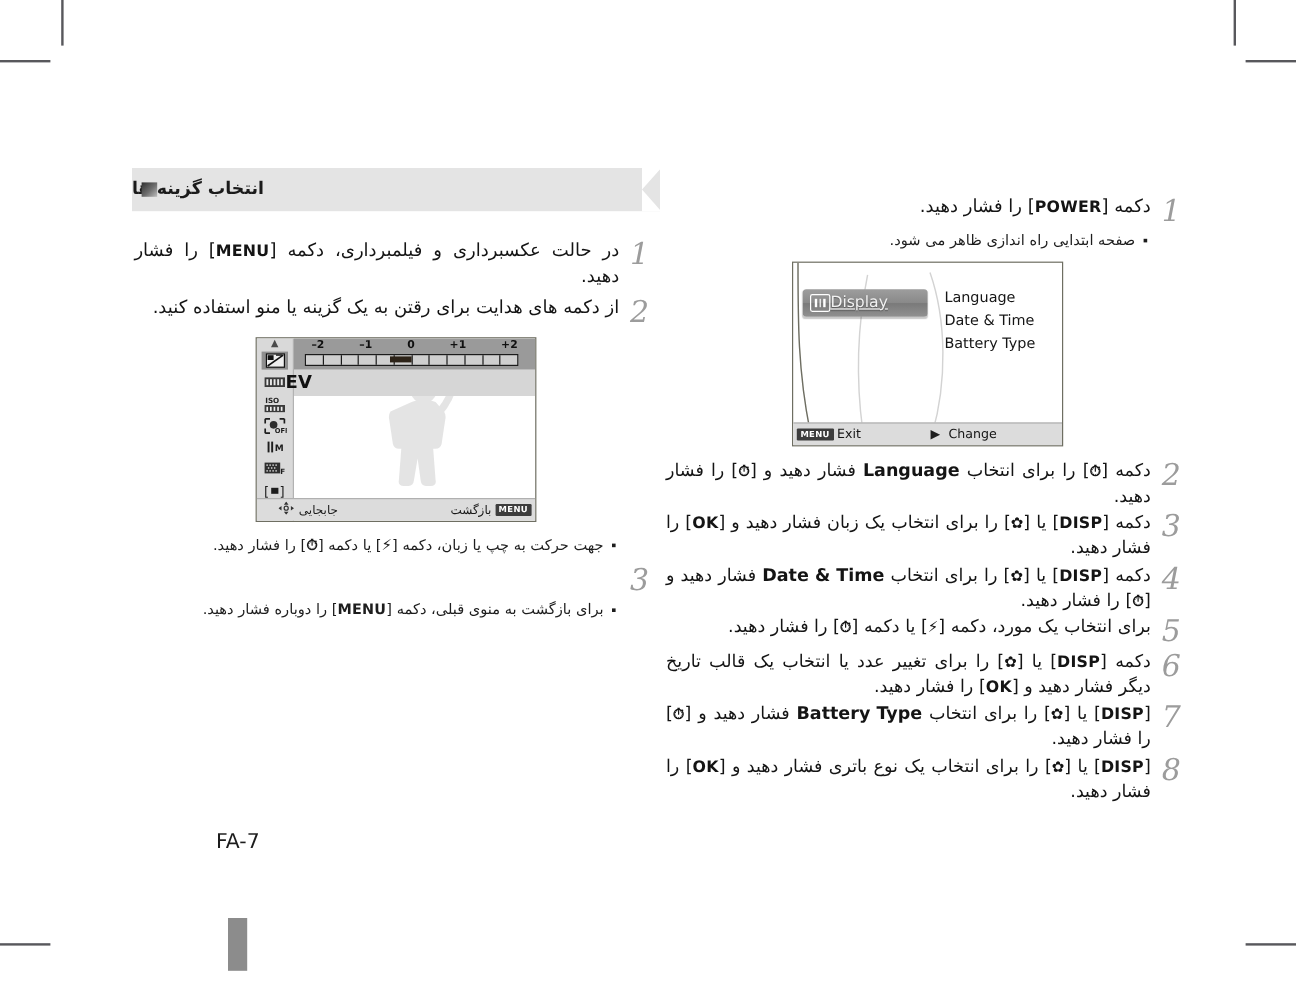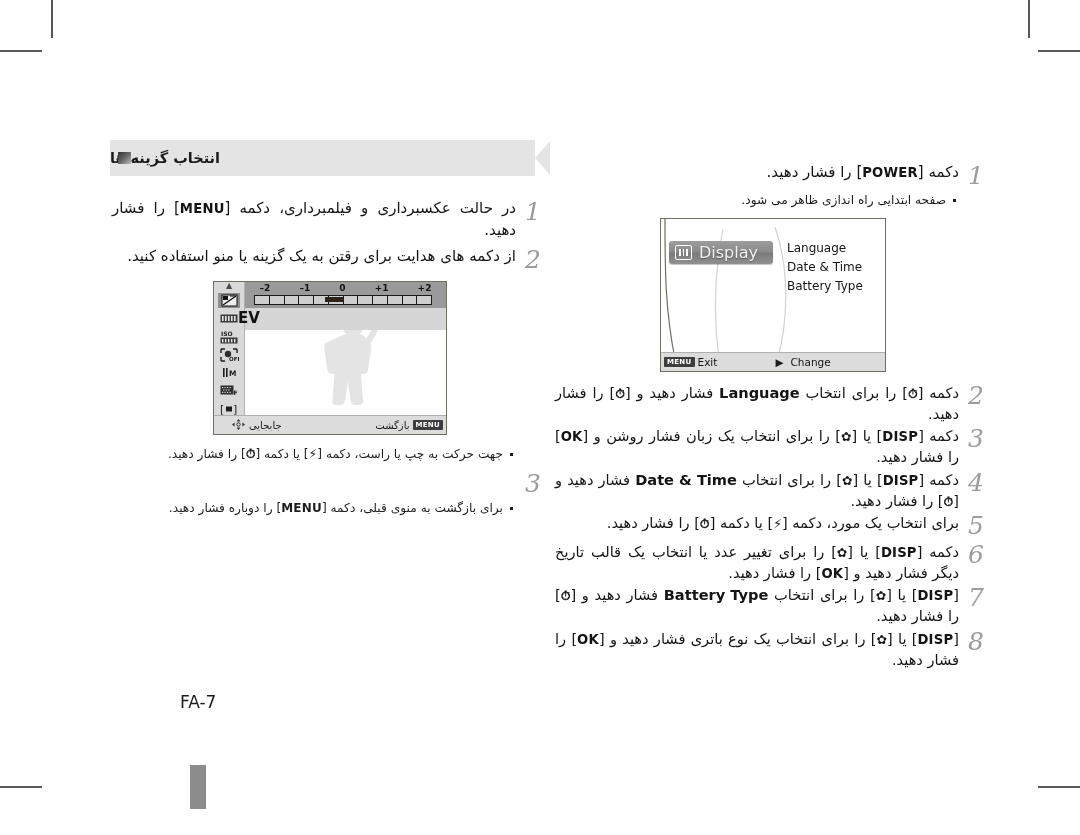--- a/index.html
+++ b/index.html
@@ -247,22 +247,23 @@
   }
   .disp-tab-ico {
     width: 15px; height: 13px; margin-left: 6px;
     border: 1.6px solid #fff; border-radius: 2px;
     display: flex; align-items: center; justify-content: center;
   }
   .disp-tab-ico i {
     display: block; width: 1.6px; height: 7px; background: #fff; margin: 0 1px;
   }
   .disp-tab-label {
-    color: #f2f2f2; font-size: 16px; margin-left: 7px;
+    color: #f2f2f2; font-size: 13px; margin-left: 0;
     text-shadow: 0 1px 1px rgba(0,0,0,.35);
+    text-decoration: underline;
   }
   .disp-items {
     position: absolute; left: 126px; top: 20px;
     font-size: 12px; color: #151515; line-height: 19px;
   }
   .disp-curve { position: absolute; left: 0; top: 0; }
   .disp-bottom {
     position: absolute; left: 0; bottom: 0;
     width: 224px; height: 18px;
     background: #dcdcdc; border-top: 1px solid #b0b0b0;
@@ -444,21 +445,21 @@
               </svg>
             </span>
             <span style="width:14px;"></span>
           </div>
 
         </div>
       </div>
 
       <ul class="bullets sub-indent">
         <li>
-          <span>جهت حرکت به چپ یا راست، دکمه [</span><span class="glyph">⚡</span><span>] یا دکمه [</span><span class="glyph">⏱</span><span>] را فشار دهید.</span>
+          <span>جهت حرکت به چپ یا زبان، دکمه [</span><span class="glyph">⚡</span><span>] یا دکمه [</span><span class="glyph">⏱</span><span>] را فشار دهید.</span>
         </li>
       </ul>
 
       <div class="step tight">
         <div class="step-num">3</div>
       </div>
 
       <ul class="bullets sub-indent">
         <li>
           <span>برای بازگشت به منوی قبلی، دکمه [</span><span class="kbd kbd-sm">MENU</span><span>] را دوباره فشار دهید.</span>
@@ -522,21 +523,21 @@
       <div class="step tight">
         <div class="step-num">2</div>
         <div class="step-body">
           <span>دکمه [</span><span class="glyph">⏱</span><span>] را برای انتخاب </span><span class="en">Language</span><span> فشار دهید و [</span><span class="glyph">⏱</span><span>] را فشار دهید.</span>
         </div>
       </div>
 
       <div class="step tight">
         <div class="step-num">3</div>
         <div class="step-body">
-          <span>دکمه [</span><span class="kbd">DISP</span><span>] یا [</span><span class="glyph">✿</span><span>] را برای انتخاب یک زبان فشار روشن و [</span><span class="kbd">OK</span><span>] را فشار دهید.</span>
+          <span>دکمه [</span><span class="kbd">DISP</span><span>] یا [</span><span class="glyph">✿</span><span>] را برای انتخاب یک زبان فشار دهید و [</span><span class="kbd">OK</span><span>] را فشار دهید.</span>
         </div>
       </div>
 
       <div class="step tight">
         <div class="step-num">4</div>
         <div class="step-body">
           <span>دکمه [</span><span class="kbd">DISP</span><span>] یا [</span><span class="glyph">✿</span><span>] را برای انتخاب </span><span class="en">Date &amp; Time</span><span> فشار دهید و [</span><span class="glyph">⏱</span><span>] را فشار دهید.</span>
         </div>
       </div>
 

